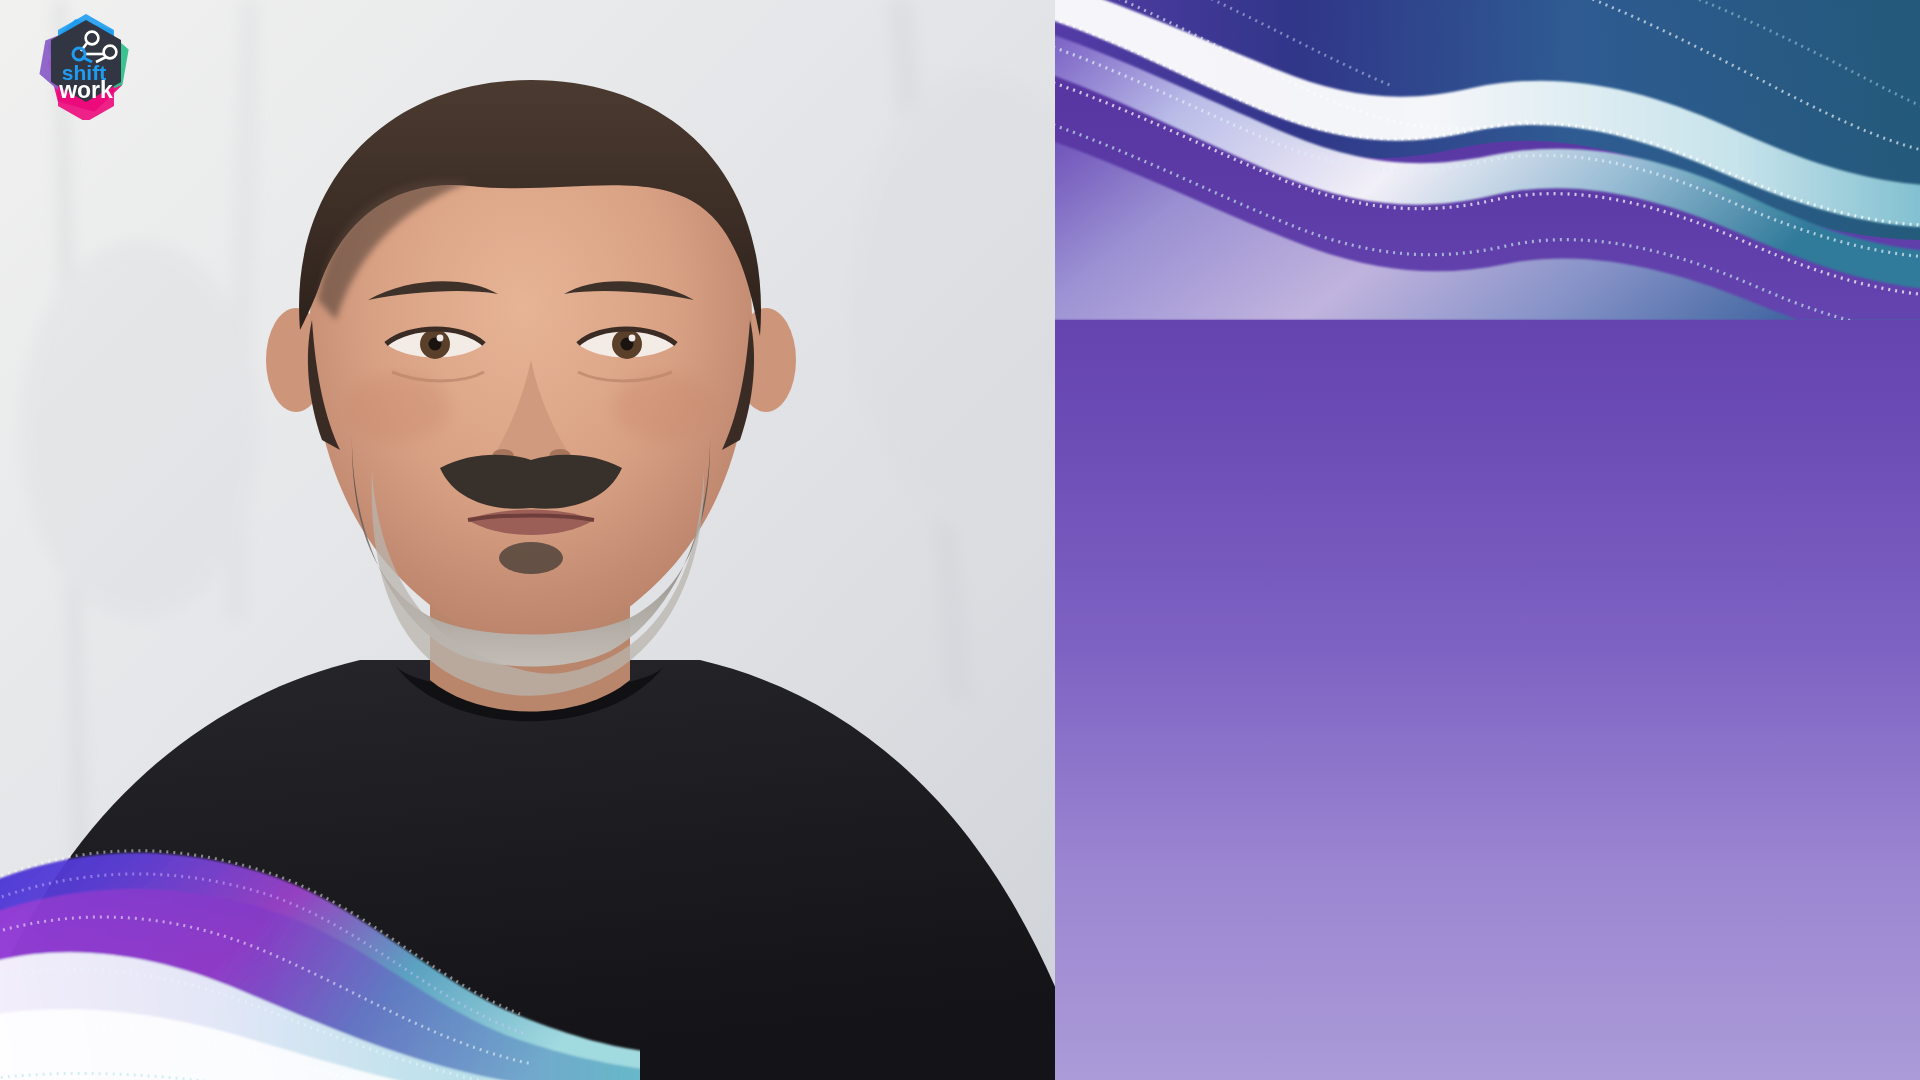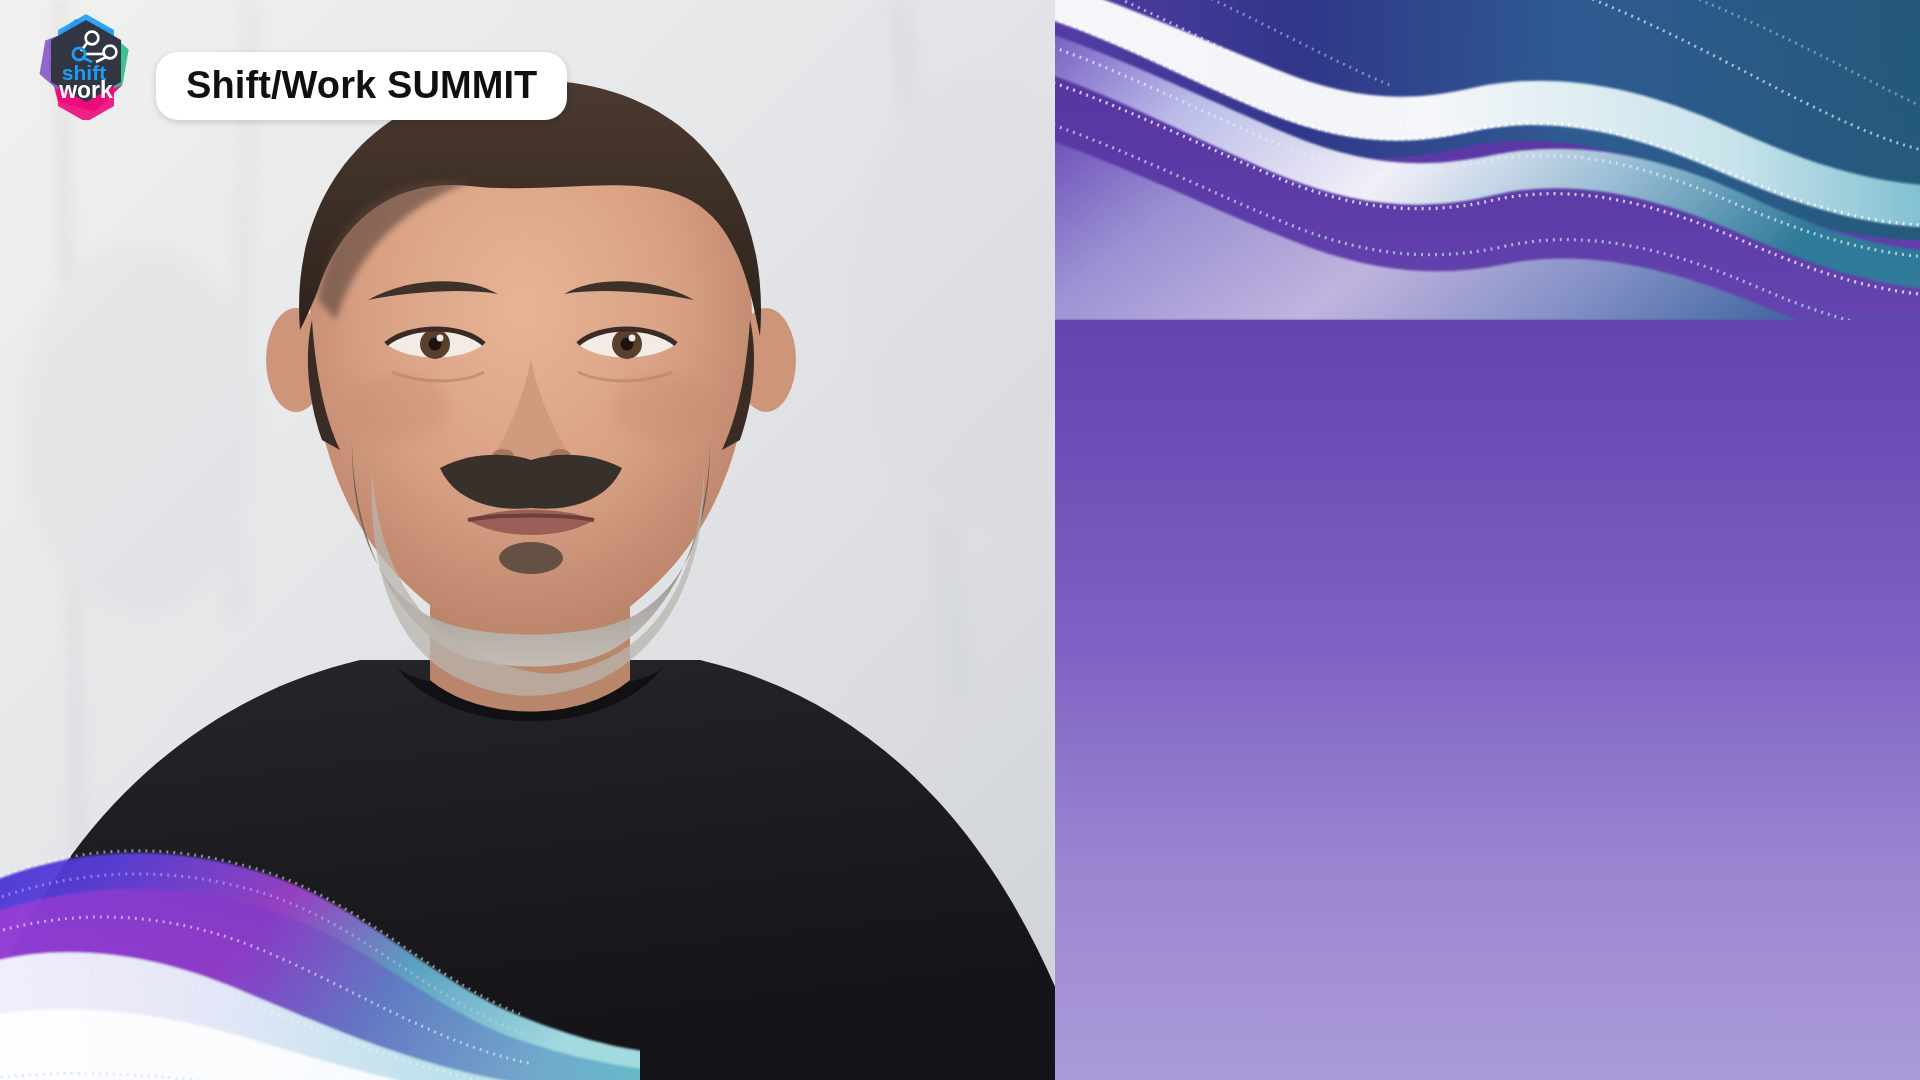--- a/index.html
+++ b/index.html
@@ -298,16 +298,15 @@
         </g>
         <circle cx="43" cy="40" r="6" fill="none" stroke="#1f9cf0" stroke-width="3"></circle>
         <line x1="46" y1="43" x2="56" y2="48" stroke="#1f9cf0" stroke-width="3"></line>
         <line x1="70" y1="43" x2="60" y2="48" stroke="#ffffff" stroke-width="2.6"></line>
 
         <text x="48" y="66" text-anchor="middle" font-family="Liberation Sans, sans-serif" font-size="21" font-weight="700" fill="#1f9cf0">shift</text>
         <text x="50" y="84" text-anchor="middle" font-family="Liberation Sans, sans-serif" font-size="23" font-weight="700" fill="#ffffff">work</text>
       </svg>
     </div>
 
-    <div class="summit-pill">Shift/Work SUMMIT</div>
   </div>
 
 </div>
 
 </body></html>

